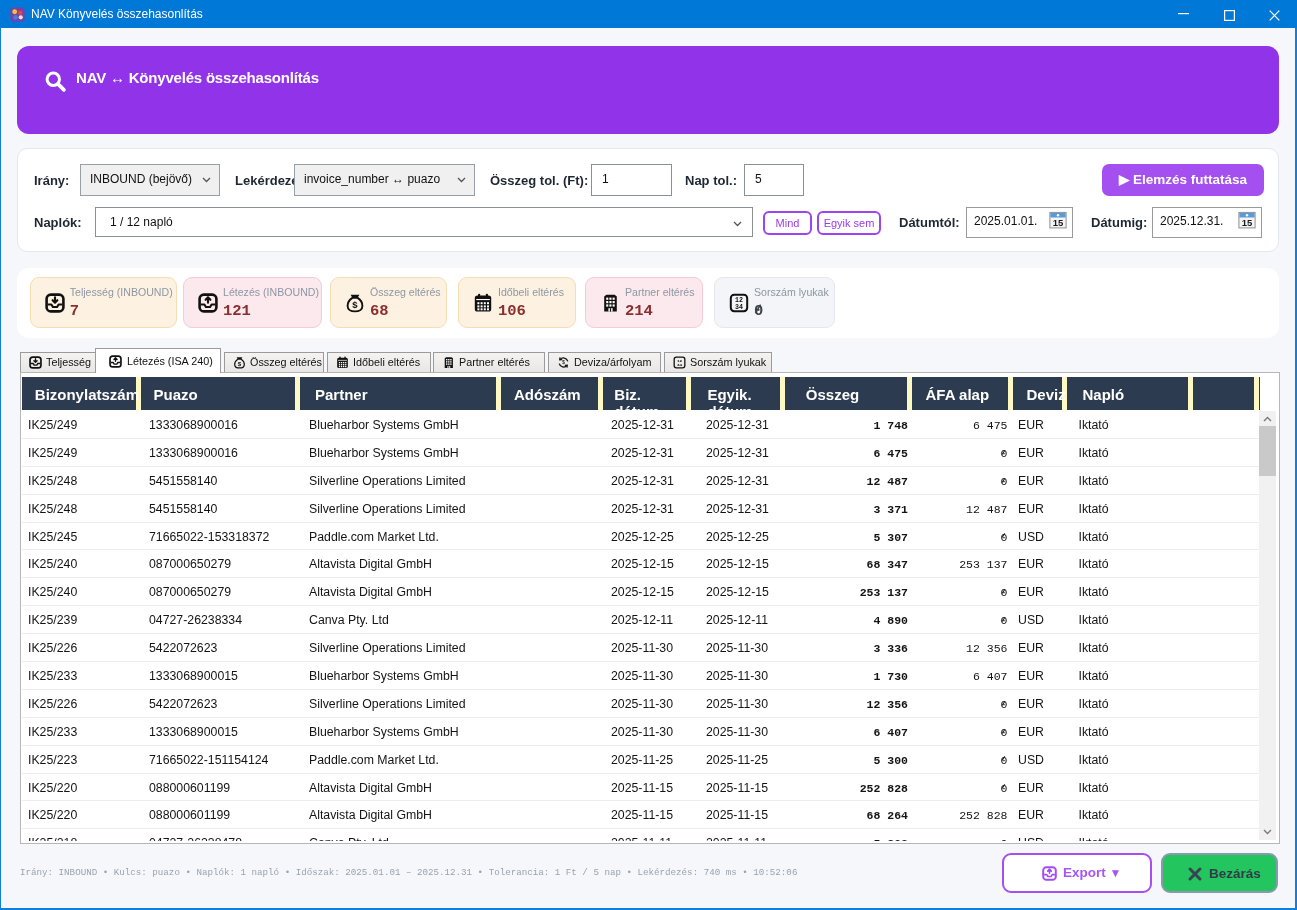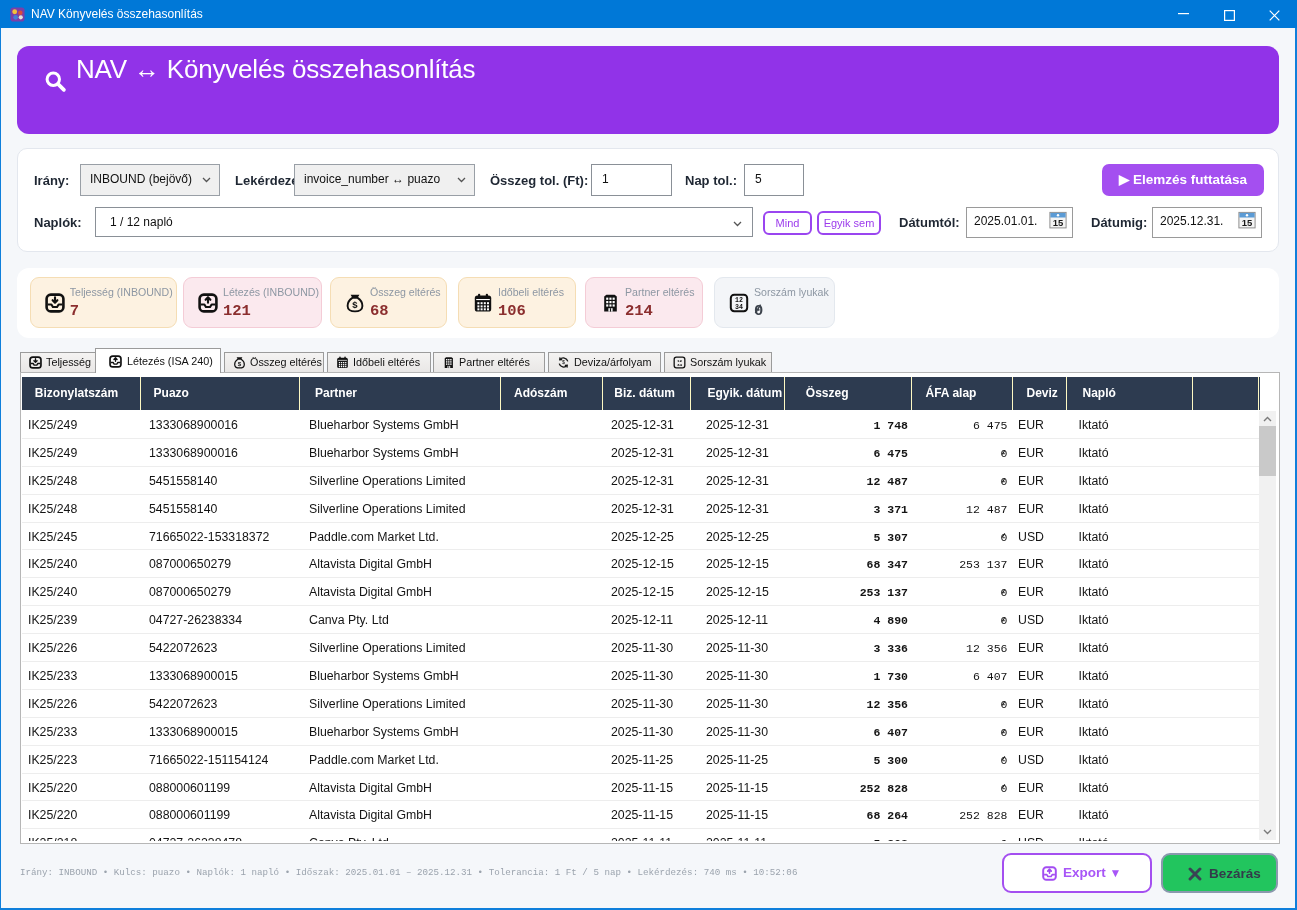--- a/index.html
+++ b/index.html
@@ -8,21 +8,21 @@
 .abs { position:absolute; }
 
 #titlebar { position:absolute; left:0; top:0; width:1297px; height:28px; background:#0078d7; color:#fff; }
 #titlebar .title { position:absolute; left:31px; top:7px; font-size:12px; color:#fff; }
 
 #bl { position:absolute; left:0; top:28px; width:1px; height:882px; background:#0f7fdb; }
 #br { position:absolute; right:0; top:28px; width:2px; height:882px; background:#0f7fdb; }
 #bb { position:absolute; left:0; bottom:0; width:1297px; height:2px; background:#0f7fdb; }
 
 #banner { position:absolute; left:17px; top:46px; width:1262px; height:88px; background:#9133e8; border-radius:12px; color:#fff; }
-#banner h1 { position:absolute; left:59px; top:8px; font-size:26px; font-weight:normal; letter-spacing:-0.2px; }
+#banner h1 { position:absolute; left:59px; top:23px; font-size:15px; font-weight:bold; letter-spacing:-0.2px; }
 #banner .sub { position:absolute; left:25px; top:54px; font-size:12.5px; color:rgba(255,255,255,0.96); }
 
 #card { position:absolute; left:17px; top:148px; width:1262px; height:104px; background:#ffffff; border:1px solid #e3e7ee; border-radius:10px; }
 .lbl { position:absolute; font-size:13px; font-weight:bold; color:#1f2733; }
 .combo { position:absolute; background:#f0f0f0; border:1px solid #999fa6; font-size:12px; color:#111; }
 .combo .tx { position:absolute; left:9px; top:7px; }
 .entry { position:absolute; background:#fff; border:1px solid #8a9097; font-size:12px; color:#111; }
 .entry .tx { position:absolute; left:9px; top:7px; }
 .chev { position:absolute; }
 #runbtn { position:absolute; left:1102px; top:164px; width:162px; height:32px; background:#a44ff0; border-radius:7px; color:#fff; font-weight:bold; font-size:13.5px; text-align:center; line-height:32px; }
@@ -41,21 +41,21 @@
 
 .tab { position:absolute; top:352px; height:20px; background:linear-gradient(#f4f3f2,#e9e7e6); border:1px solid #9b9b9b; border-bottom:none; font-size:10.8px; color:#111; white-space:nowrap; overflow:hidden; }
 .tab.sel { top:348px; height:25px; background:#fff; z-index:5; }
 .tab .ti { position:absolute; left:8px; top:3px; }
 .tab .tt { position:absolute; left:25px; top:3px; }
 .tab.sel .ti { left:13px; top:6px; }
 .tab.sel .tt { left:31px; top:6px; }
 
 #pane { position:absolute; left:20px; top:372px; width:1260px; height:472px; background:#fff; border:1px solid #b6b6b6; }
 #thead { position:absolute; left:1px; top:4px; width:1238px; height:33px; background:#2d3b50; }
-.th { position:absolute; top:0; height:33px; color:#fff; font-weight:bold; font-size:12px; border-right:1px solid #fef9c3; }
+.th { position:absolute; top:0; height:33px; color:#fff; font-weight:bold; font-size:15px; border-right:5px solid #fef9c3; }
 .th span { position:absolute; top:9px; }
 #tbody { position:absolute; left:1px; top:38px; width:1238px; height:430px; overflow:hidden; }
 .tr { position:relative; width:1238px; height:27.9px; border-bottom:1px solid #ededed; background:#fff; }
 .td { position:absolute; top:7px; font-size:12.3px; color:#141414; white-space:nowrap; }
 .num { font-family:"Liberation Mono", monospace; font-size:11.5px; top:8px; text-align:right; }
 .z0 { position:relative; display:inline-block; }
 .z0 i { position:absolute; left:2.6px; top:2.8px; width:1px; height:4.8px; background:#1a1a1a; transform:rotate(33deg); }
 
 #sbar { position:absolute; left:1238px; top:38px; width:17px; height:429px; background:#f1f1f1; }
 #sthumb { position:absolute; left:0; top:15px; width:17px; height:50px; background:#c9c9c9; }

